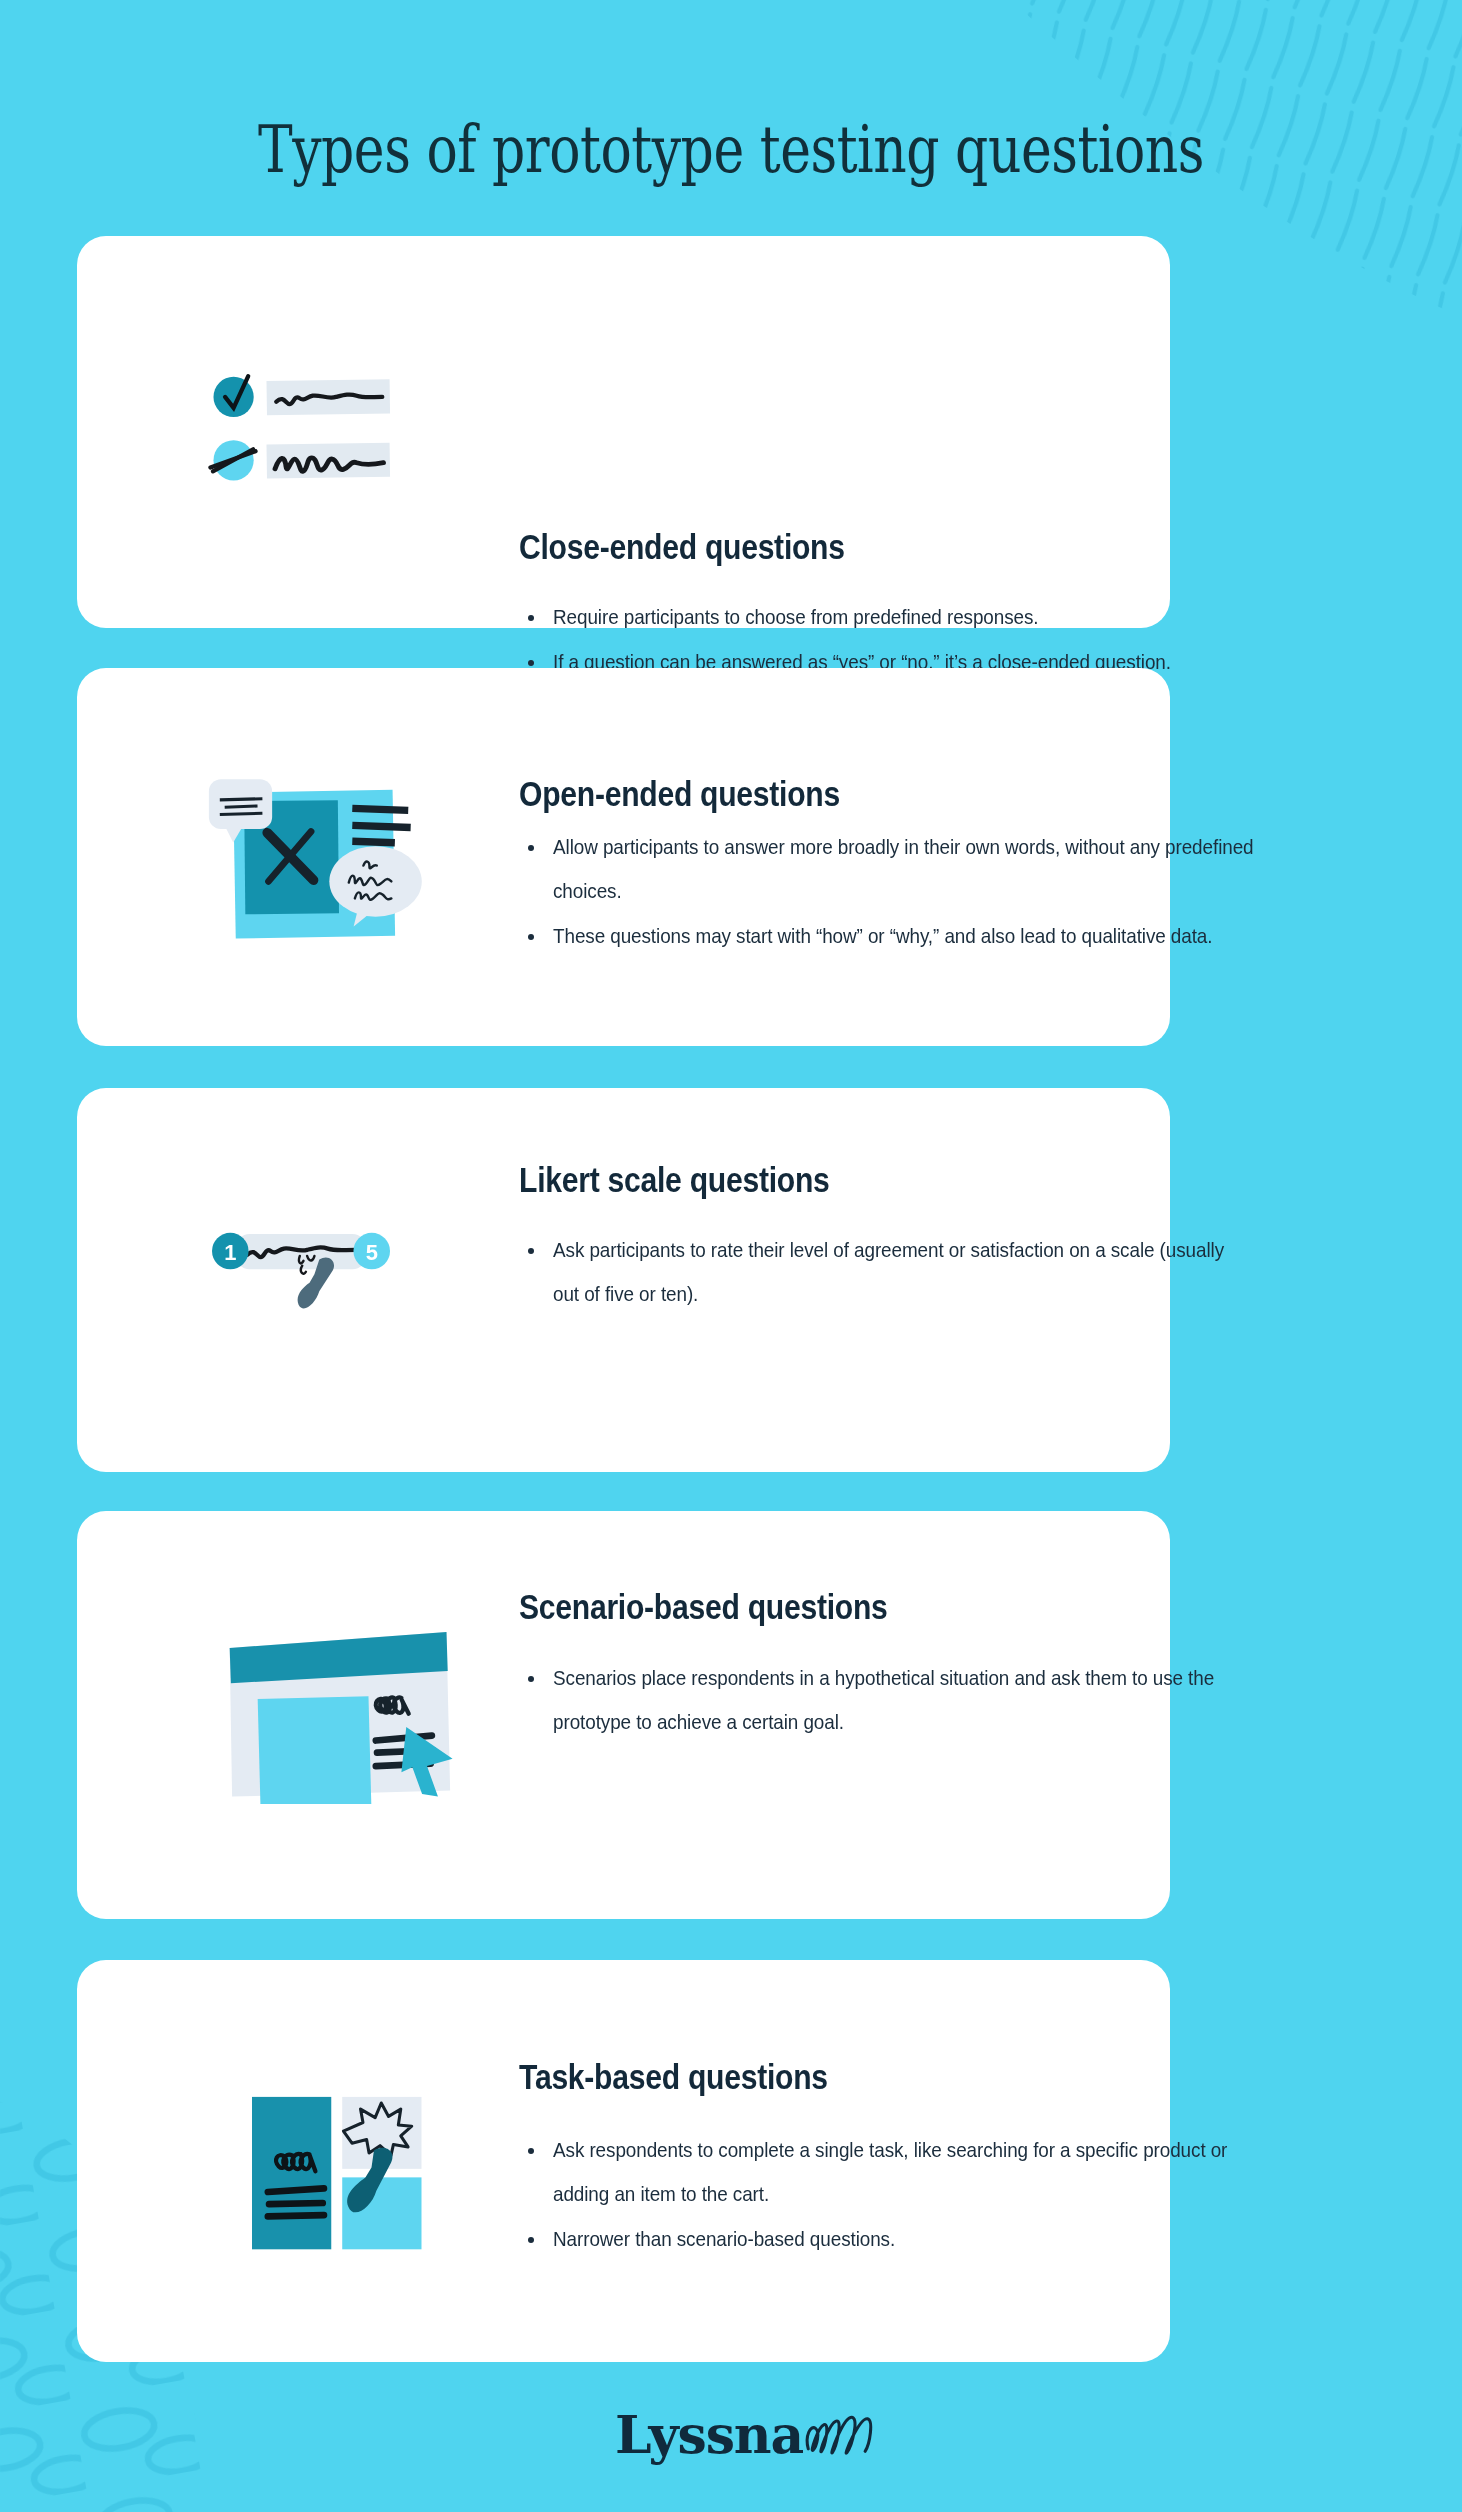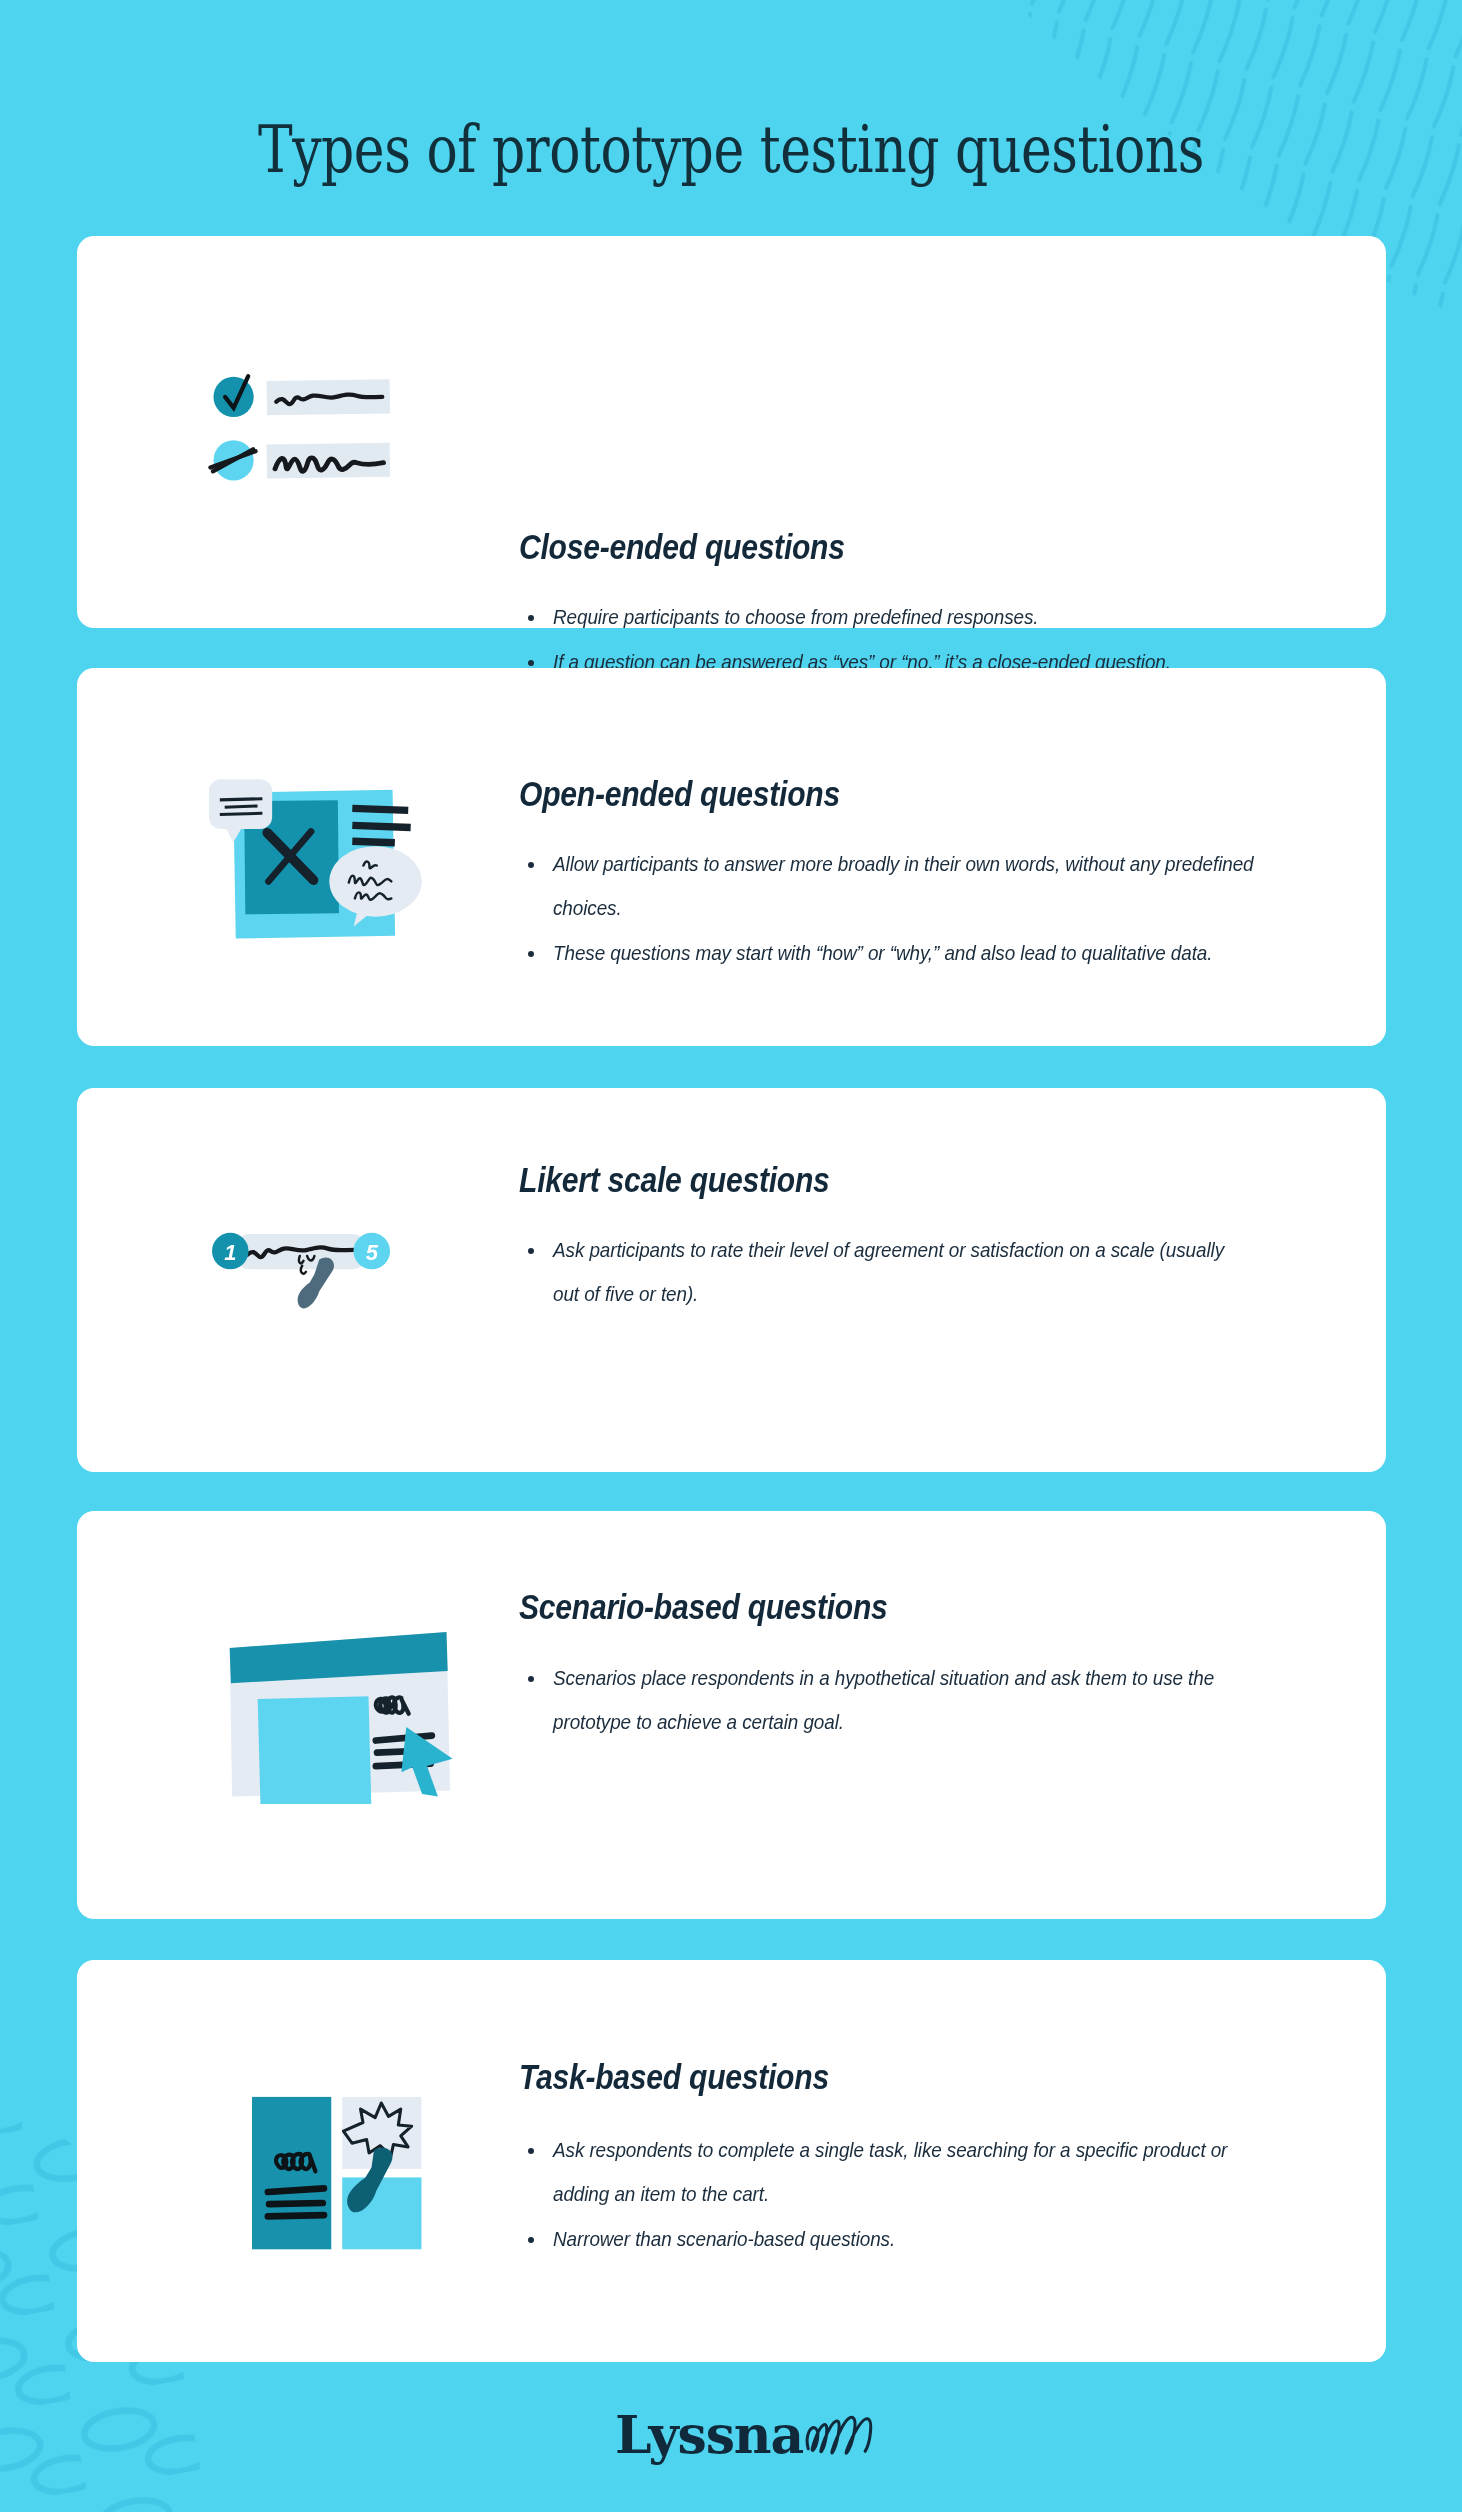--- a/index.html
+++ b/index.html
@@ -21,25 +21,24 @@
     font-size:65px; font-weight:400;
     letter-spacing:-0.6px;
     color:#11303b;
     transform:scaleX(0.80);
     transform-origin:50% 50%;
     white-space:nowrap;
   }
 
   
   .card {
-    position:absolute; left:77px; width:1309px;
+    position:absolute; left:77px; width:1093px;
     background:#ffffff;
-    border-radius:17px;
+    border-radius:29px;
     box-sizing:border-box;
-    font-style:italic;
   }
   .card-inner { position:relative; width:100%; height:100%; }
 
   .card-heading {
     position:absolute;
     font-size:35px; font-weight:700;
     color:#13293a;
     letter-spacing:-0.3px;
     white-space:nowrap;
     transform:scaleX(0.86);
@@ -177,21 +176,21 @@
           <ellipse cx="282" cy="168" rx="76" ry="58" fill="#e4ebf3"></ellipse>
           <path d="M254 210 L246 242 L276 218 Z" fill="#e4ebf3"></path>
           <path d="M262 142 C266 132 272 134 272 144 C272 152 278 138 284 142" stroke="#16222b" stroke-width="4" fill="none" stroke-linecap="round"></path>
           <path d="M238 170 C242 154 248 156 248 168 C248 178 254 158 258 164 C262 170 260 178 266 172
                    C272 166 272 158 278 164 C284 170 282 178 290 172 C298 166 300 160 308 168" stroke="#16222b" stroke-width="4" fill="none" stroke-linecap="round"></path>
           <path d="M248 196 C252 182 258 184 258 194 C258 202 264 186 268 190 C272 194 270 202 278 196
                    C286 190 286 184 294 190 C300 195 300 200 308 196" stroke="#16222b" stroke-width="4" fill="none" stroke-linecap="round"></path>
         </g>
       </svg>
 
-      <ul class="bullets" style="left:436px;top:174px;width:835px;">
+      <ul class="bullets" style="left:436px;top:157px;width:835px;">
         <li>
             <span class="btxt">Allow participants to answer more broadly in their own words, without any predefined choices.</span>
           </li>
         <li>
             <span class="btxt">These questions may start with “how” or “why,” and also lead to qualitative data.</span>
           </li>
       </ul>
     </div>
   </section>
 

